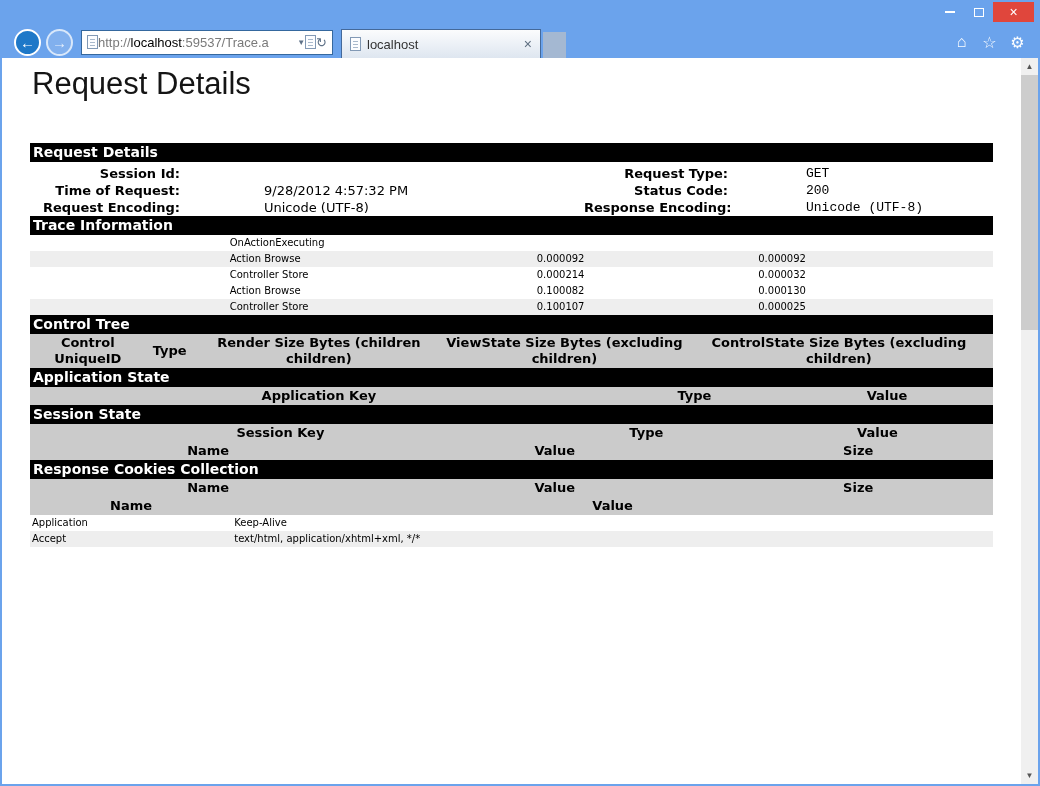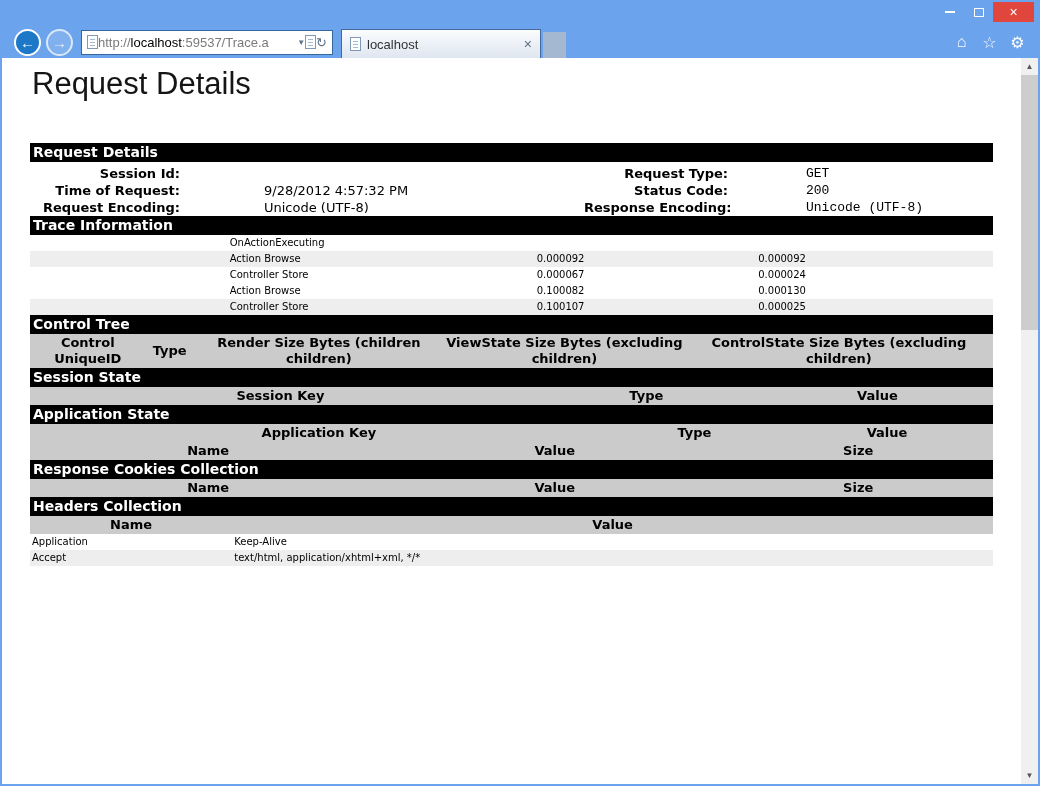--- a/index.html
+++ b/index.html
@@ -165,22 +165,22 @@
           </tr>
           <tr class="alt">
             <td></td>
             <td class="msg">Action Browse</td>
             <td class="num">0.000092</td>
             <td class="num">0.000092</td>
           </tr>
           <tr>
             <td></td>
             <td class="msg">Controller Store</td>
-            <td class="num">0.000067</td>
-            <td class="num">0.000024</td>
+            <td class="num">0.000214</td>
+            <td class="num">0.000032</td>
           </tr>
           <tr>
             <td></td>
             <td class="msg">Action Browse</td>
             <td class="num">0.100082</td>
             <td class="num">0.000130</td>
           </tr>
           <tr class="alt">
             <td></td>
             <td class="msg">Controller Store</td>
@@ -207,56 +207,56 @@
             <th>Type</th>
             <th>Render Size Bytes (children children)</th>
             <th>ViewState Size Bytes (excluding children)</th>
             <th>ControlState Size Bytes (excluding children)</th>
           </tr>
         </tbody>
           </table>
       </div>
 
       <div class="sec">
+        <div class="sec-bar">Application State</div>
+        <table class="tbl">
+          <colgroup>
+              <col style="width:60%">
+              <col style="width:18%">
+              <col style="width:22%">
+            </colgroup>
+          <tbody>
+              <tr>
+            <th>Application Key</th>
+            <th>Type</th>
+            <th>Value</th>
+          </tr>
+        </tbody>
+          </table>
+      </div>
+
+      <div class="sec">
         <div class="sec-bar">Session State</div>
         <table class="tbl">
           <colgroup>
               <col style="width:52%">
               <col style="width:24%">
               <col style="width:24%">
             </colgroup>
           <tbody>
               <tr>
             <th>Session Key</th>
             <th>Type</th>
             <th>Value</th>
           </tr>
         </tbody>
           </table>
       </div>
 
       <div class="sec">
-        <div class="sec-bar">Application State</div>
-        <table class="tbl">
-          <colgroup>
-              <col style="width:60%">
-              <col style="width:18%">
-              <col style="width:22%">
-            </colgroup>
-          <tbody>
-              <tr>
-            <th>Application Key</th>
-            <th>Type</th>
-            <th>Value</th>
-          </tr>
-        </tbody>
-          </table>
-      </div>
-
-      <div class="sec">
         <table class="tbl">
           <colgroup>
               <col style="width:37%">
               <col style="width:35%">
               <col style="width:28%">
             </colgroup>
           <tbody>
               <tr>
             <th>Name</th>
             <th>Value</th>
@@ -278,21 +278,20 @@
               <tr>
             <th>Name</th>
             <th>Value</th>
             <th>Size</th>
           </tr>
         </tbody>
           </table>
       </div>
 
       <div class="sec">
-        <div class="sec-bar">Headers Collection</div>
         <table class="tbl">
           <colgroup>
               <col style="width:21%">
               <col style="width:79%">
             </colgroup>
           <tbody>
               <tr>
             <th>Name</th>
             <th>Value</th>
           </tr>

